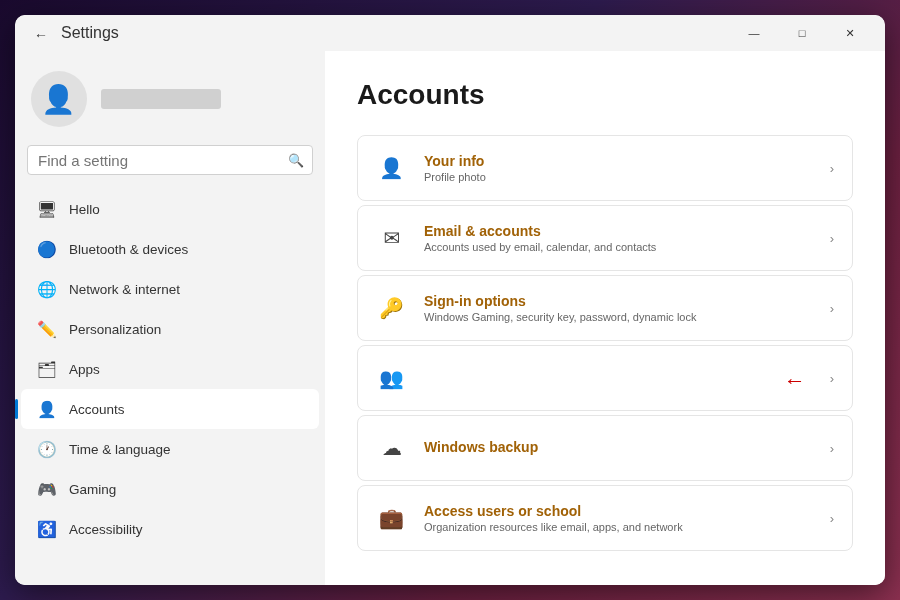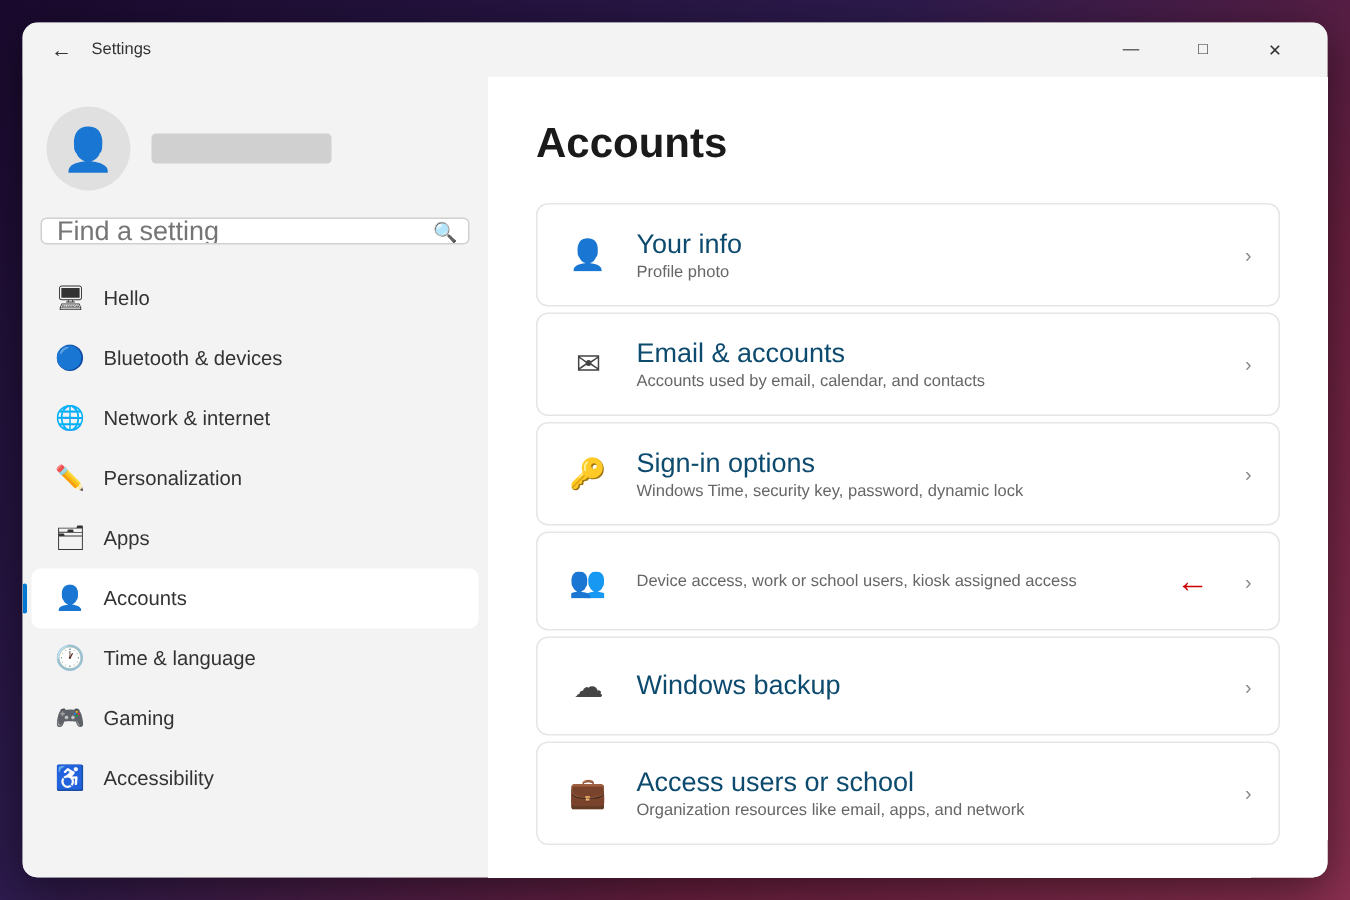--- a/index.html
+++ b/index.html
@@ -39,21 +39,21 @@
       background: transparent;
       cursor: pointer;
       display: flex;
       align-items: center;
       justify-content: center;
       border-radius: 4px;
       font-size: 14px;
       color: #333;
     }
     .titlebar-title {
-      font-size: 11px;
+      font-size: 16px;
       font-weight: 500;
       color: #333;
       margin-left: 6px;
       flex: 1;
     }
     .titlebar-controls {
       display: flex;
       gap: 2px;
     }
     .ctrl-btn {
@@ -108,26 +108,26 @@
       height: 20px;
       background: #d0d0d0;
       border-radius: 3px;
     }
     .search-box {
       margin: 0 12px 14px 12px;
       position: relative;
     }
     .search-box input {
       width: 100%;
-      height: 18px;
+      height: 30px;
       border: 1px solid #d0d0d0;
       border-radius: 4px;
       background: white;
       padding: 0 32px 0 10px;
-      font-size: 18px;
+      font-size: 15px;
       color: #555;
       outline: none;
     }
     .search-icon-wrap {
       position: absolute;
       right: 8px;
       top: 50%;
       transform: translateY(-50%);
       color: #666;
       font-size: 13px;
@@ -201,23 +201,23 @@
       align-items: center;
       justify-content: center;
       font-size: 20px;
       color: #444;
       flex-shrink: 0;
     }
     .setting-text {
       flex: 1;
     }
     .setting-title {
-      font-size: 18px;
-      font-weight: 400;
-      color: #0c4a6e;
+      font-size: 14px;
+      font-weight: 700;
+      color: #a16207;
       margin-bottom: 2px;
     }
     .setting-desc {
       font-size: 11px;
       color: #666;
     }
     .chevron {
       color: #888;
       font-size: 13px;
       flex-shrink: 0;
@@ -325,31 +325,30 @@
       </div>
 
       <span class="chevron">›</span>
     </div>
   </div>
           <div class="settings-card">
     <div class="settings-row ">
       <span class="setting-icon">🔑</span>
       <div class="setting-text">
         <div class="setting-title">Sign-in options</div>
-        <div class="setting-desc">Windows Time, security key, password, dynamic lock</div>
+        <div class="setting-desc">Windows Gaming, security key, password, dynamic lock</div>
       </div>
 
       <span class="chevron">›</span>
     </div>
   </div>
           <div class="settings-card">
     <div class="settings-row family-row">
       <span class="setting-icon">👥</span>
       <div class="setting-text">
-        <div class="setting-desc">Device access, work or school users, kiosk assigned access</div>
       </div>
       <span class="red-arrow" style="color:#cc0000;font-size:22px;margin-right:8px;">←</span>
       <span class="chevron">›</span>
     </div>
   </div>
           <div class="settings-card">
     <div class="settings-row ">
       <span class="setting-icon">☁</span>
       <div class="setting-text">
         <div class="setting-title">Windows backup</div>

